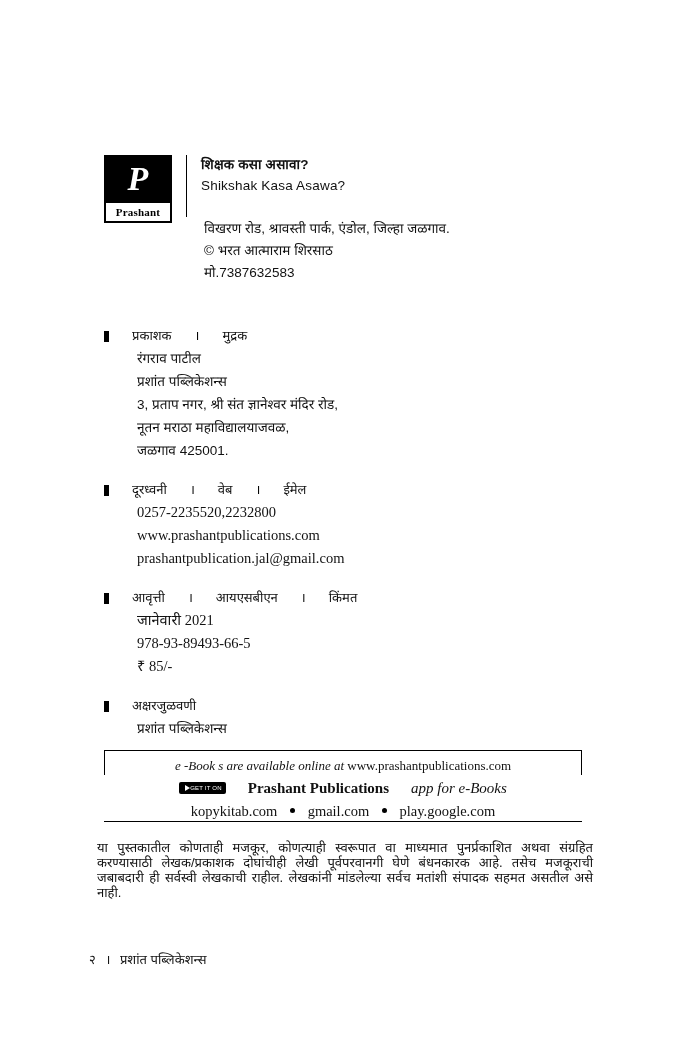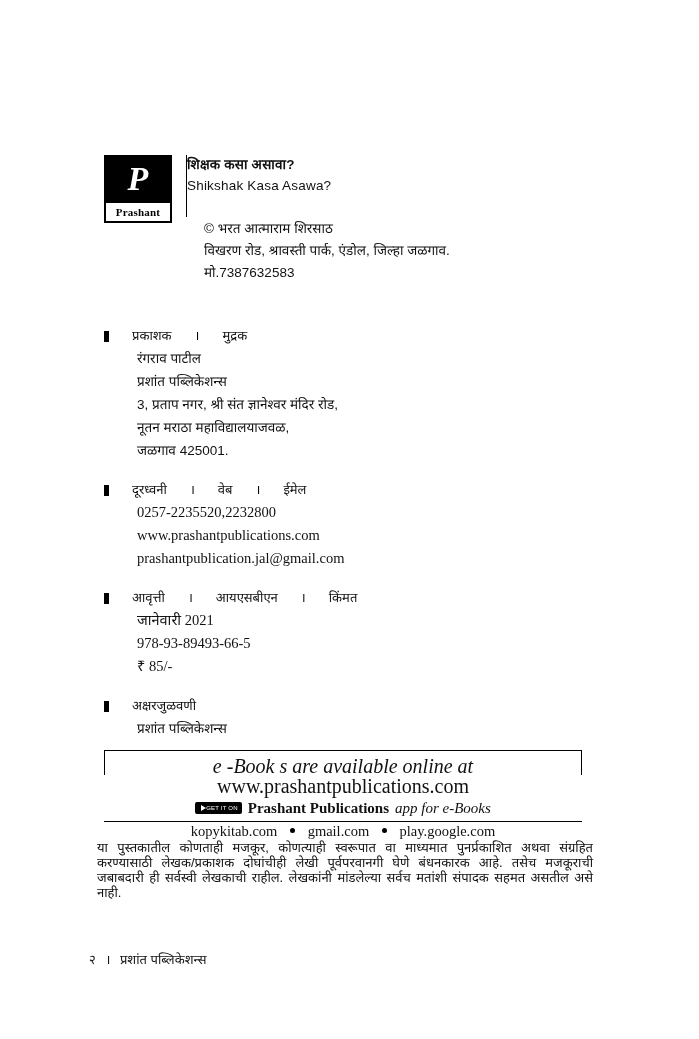--- a/index.html
+++ b/index.html
@@ -65,20 +65,21 @@
   .logo-word {
     font-family: "Liberation Serif", serif;
     font-weight: bold;
     font-size: 11px;
     line-height: 18px;
     color: #000;
     letter-spacing: 0.2px;
   }
   .masthead-text {
     margin-left: 14px;
+    padding-left: 14px;
     border-left: 1px solid #000;
     min-height: 62px;
   }
   .title-dev {
     font-family: "Liberation Sans", sans-serif;
     font-weight: bold;
     font-size: 13.5px;
     line-height: 20px;
     letter-spacing: 0.2px;
   }
@@ -164,33 +165,33 @@
     top: 0;
     width: 0;
     height: 24px;
     border-left: 1.5px solid #000;
   }
   .ebook-box::before { left: 0; }
   .ebook-box::after { right: 0; }
   .ebook-line1 {
     margin-top: 5px;
     font-family: "Liberation Serif", serif;
-    font-size: 20px;
+    font-size: 13px;
     line-height: 20px;
   }
   .ebook-line1 .ital { font-style: italic; }
   .ebook-line2 {
     margin-top: 2px;
     font-family: "Liberation Serif", serif;
     font-size: 15px;
     line-height: 21px;
     display: flex;
     align-items: center;
     justify-content: center;
-    gap: 6px;
+    gap: 22px;
   }
   .play-badge {
     display: inline-flex;
     align-items: center;
     background: #000;
     color: #fff;
     font-family: "Liberation Sans", sans-serif;
     font-size: 6px;
     line-height: 8px;
     padding: 2px 4px 2px 3px;
@@ -261,22 +262,22 @@
       </div>
       <div class="logo-word">Prashant</div>
     </div>
     <div class="masthead-text">
       <div class="title-dev">शिक्षक कसा असावा?</div>
       <div class="title-rom">Shikshak Kasa Asawa?</div>
     </div>
   </div>
 
   <div class="copyright">
+    <div>विखरण रोड, श्रावस्ती पार्क, एंडोल, जिल्हा जळगाव.</div>
     <div>© भरत आत्माराम शिरसाठ</div>
-    <div>विखरण रोड, श्रावस्ती पार्क, एंडोल, जिल्हा जळगाव.</div>
     <div>मो.7387632583</div>
   </div>
 
   <div class="sections">
 
     <div class="section">
       <div class="sec-head">
         <span class="bullet"></span>
         <span>प्रकाशक</span>
         <span class="sep">।</span>

